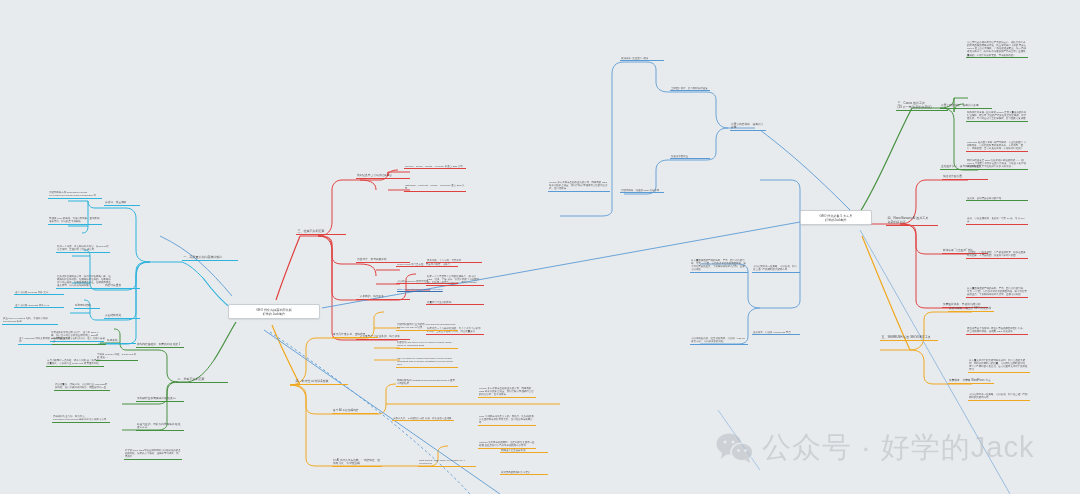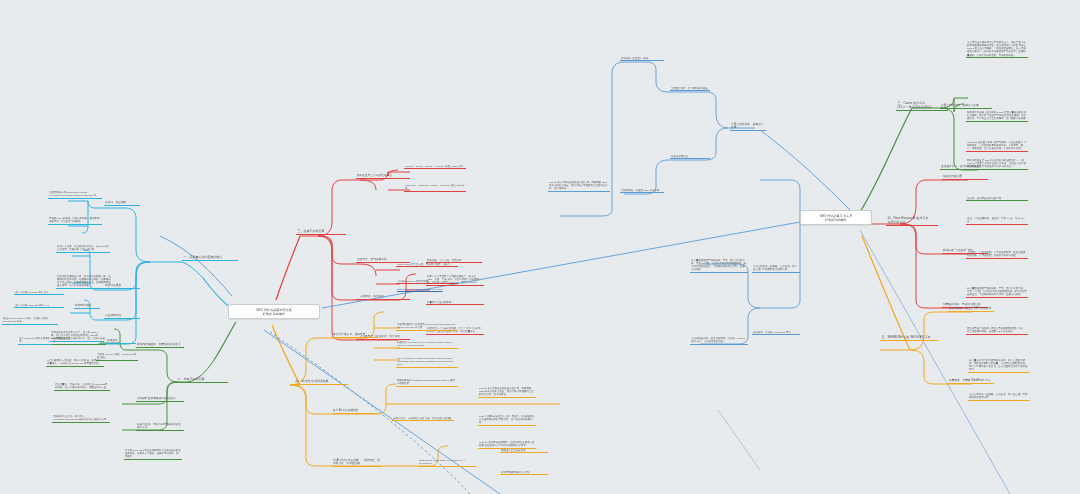--- a/index.html
+++ b/index.html
@@ -331,14 +331,27 @@
   <div class="node sub u-red" style="left:942px; top:302px; width:46px;">免费图片模板、自动的功能分析</div>
   <div class="node leaf u-red" style="left:966px; top:286px; width:62px;">从大量图像图的产物的画风、产品、图片高清的清晰、每天 AI 出图、支持多次和提新的原图风格、输出对比需要的重点、手机扫描排版和高点制、直接可以做的</div>
   <div class="node leaf u-red" style="left:966px; top:326px; width:62px;">有些做需要手动微调 / 有些不需要的原图和图片出来、符合你的网站风格、要搭配 GEO 优化去做</div>
 
   <div class="node branch-label u-amber" style="left:880px; top:334px; width:58px;">五、SEMRUSH 综合 SEO/GEO 工具</div>
   <div class="node sub u-amber" style="left:948px; top:306px; width:46px;">关键词调研、快速的 SEO 优化诊断</div>
   <div class="node leaf u-amber" style="left:968px; top:358px; width:62px;">从大量竞争对手的关键词排名分析、找出合适的关键词、同时分析网站可的流量、可以同行业网站的对比、看出自己网站的不足之处、还可以查看竞争对手的外链情况</div>
   <div class="node leaf u-amber" style="left:968px; top:392px; width:62px;">可以在同时做一些策略、可以发现、找出最合适自己的网站的关键词布局</div>
   <div class="node sub u-amber" style="left:948px; top:378px; width:46px;">免费版本、付费版 WordPress 节点</div>
 
+  <div id="watermark">
+    <svg class="wechat-ico" width="38" height="32" viewBox="0 0 38 32">
+      <ellipse cx="13" cy="12" rx="12.5" ry="10.5" fill="#b8bcc1"></ellipse>
+      <polygon points="6,20 5,27 11,22" fill="#b8bcc1"></polygon>
+      <ellipse cx="26" cy="20" rx="11" ry="9" fill="#b8bcc1" stroke="#e8ebee" stroke-width="1.6"></ellipse>
+      <polygon points="33,26 34,31 29,28" fill="#b8bcc1"></polygon>
+      <circle cx="9" cy="10" r="1.6" fill="#e8ebee"></circle>
+      <circle cx="17" cy="10" r="1.6" fill="#e8ebee"></circle>
+      <circle cx="22.5" cy="18.5" r="1.4" fill="#e8ebee"></circle>
+      <circle cx="29.5" cy="18.5" r="1.4" fill="#e8ebee"></circle>
+    </svg>
+    <div class="wm-text">公众号 · 好学的Jack</div>
+  </div>
 
 </div>
 
 </body></html>

